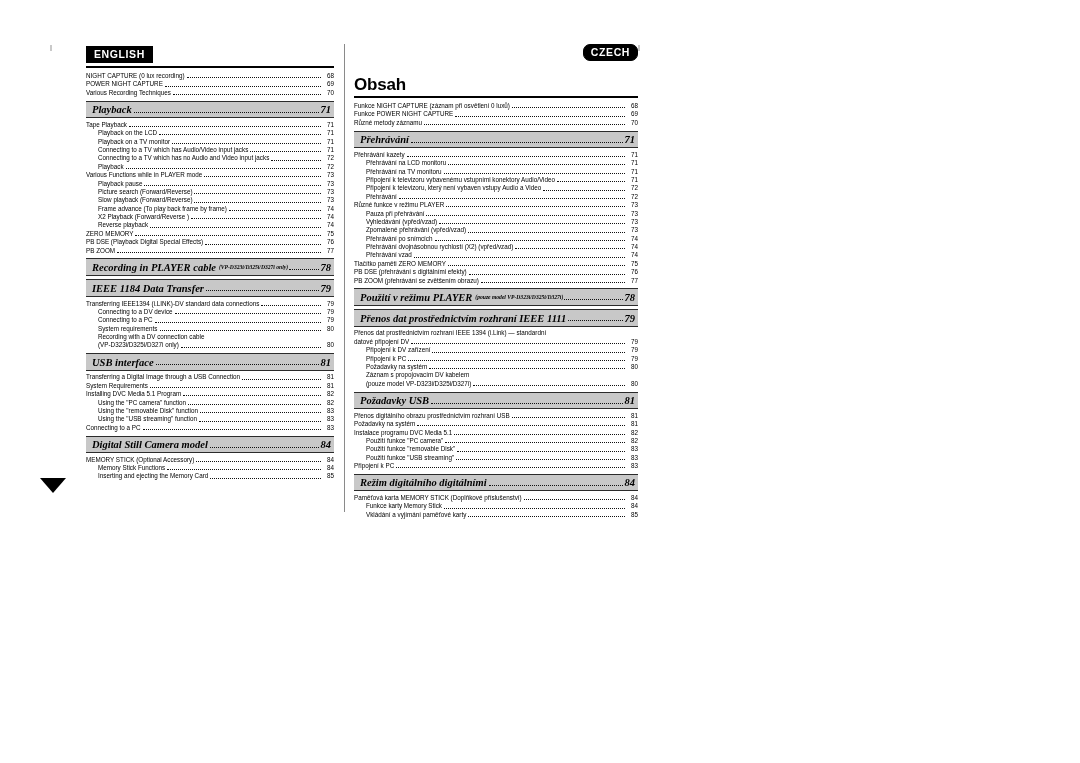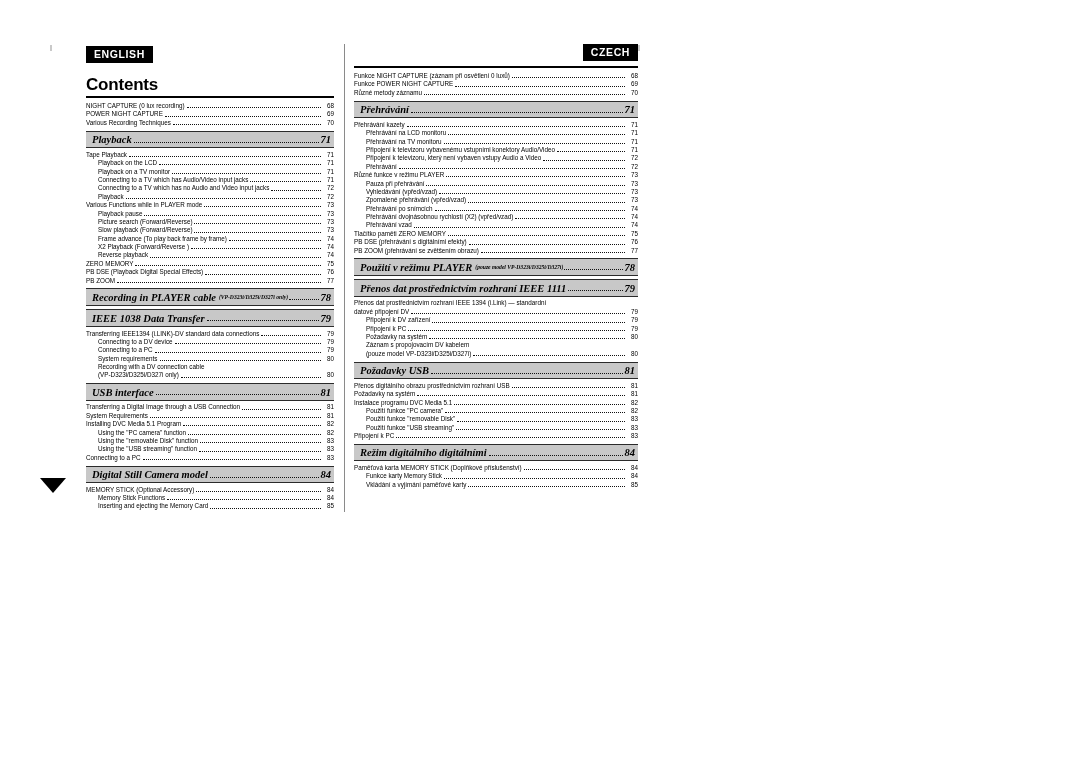--- a/index.html
+++ b/index.html
@@ -54,21 +54,21 @@
     display: inline-block;
     background: #000000;
     color: #ffffff;
     font-size: 10.5px;
     font-weight: bold;
     letter-spacing: 0.6px;
     padding: 2px 7px 2px 7px;
     line-height: 11px;
     border: 1px solid #000;
   }
-  .lang-tag-right { position: absolute; right: 0; top: 0; }
+  .lang-tag-right { position: absolute; right: 0; top: 0; border-radius: 7px; }
 
   
   .page-title {
     font-size: 17px;
     font-weight: bold;
     letter-spacing: -0.2px;
     margin-top: 9px;
     margin-bottom: 2px;
     line-height: 19px;
   }
@@ -197,21 +197,20 @@
 
   <div class="crop-mark crop-tl"></div>
   <div class="crop-mark crop-tr"></div>
 
   <div class="col-divider"></div>
 
   <div class="column col-en">
     <div class="lang-tag-row">
       <span class="lang-tag">ENGLISH</span>
     </div>
-    <div class="page-title">Contents</div>
     <div class="title-rule"></div>
     <div class="toc" id="toc-english">
         <div class="toc-row lvl-1">
           <span class="t">NIGHT CAPTURE (0 lux recording)</span>
           <span class="dots"></span>
           <span class="pg">68</span>
         </div>
         <div class="toc-row lvl-1">
           <span class="t">POWER NIGHT CAPTURE</span>
           <span class="dots"></span>
@@ -307,21 +306,21 @@
           <span class="dots"></span>
           <span class="pg">77</span>
         </div>
         <div class="sec-bar">
           <span class="sec-title">Recording in PLAYER cable</span>
           <span class="sec-note">(VP-D323i/D325i/D327i only)</span>
           <span class="dots"></span>
           <span class="sec-pg">78</span>
         </div>
         <div class="sec-bar">
-          <span class="sec-title">IEEE 1038 Data Transfer</span>
+          <span class="sec-title">IEEE 1184 Data Transfer</span>
           <span class="dots"></span>
           <span class="sec-pg">79</span>
         </div>
         <div class="toc-row lvl-1">
           <span class="t">Transferring IEEE1394 (i.LINK)-DV standard data connections</span>
           <span class="dots"></span>
           <span class="pg">79</span>
         </div>
         <div class="toc-row lvl-2">
           <span class="t">Connecting to a DV device</span>
@@ -404,20 +403,21 @@
           <span class="dots"></span>
           <span class="pg">85</span>
         </div>
       </div>
   </div>
 
   <div class="column col-cz">
     <div class="lang-tag-row">
       <span class="lang-tag lang-tag-right">CZECH</span>
     </div>
+    <div class="page-title">Obsah</div>
     <div class="title-rule"></div>
     <div class="toc" id="toc-czech">
         <div class="toc-row lvl-1">
           <span class="t">Funkce NIGHT CAPTURE (záznam při osvětlení 0 luxů)</span>
           <span class="dots"></span>
           <span class="pg">68</span>
         </div>
         <div class="toc-row lvl-1">
           <span class="t">Funkce POWER NIGHT CAPTURE</span>
           <span class="dots"></span>

